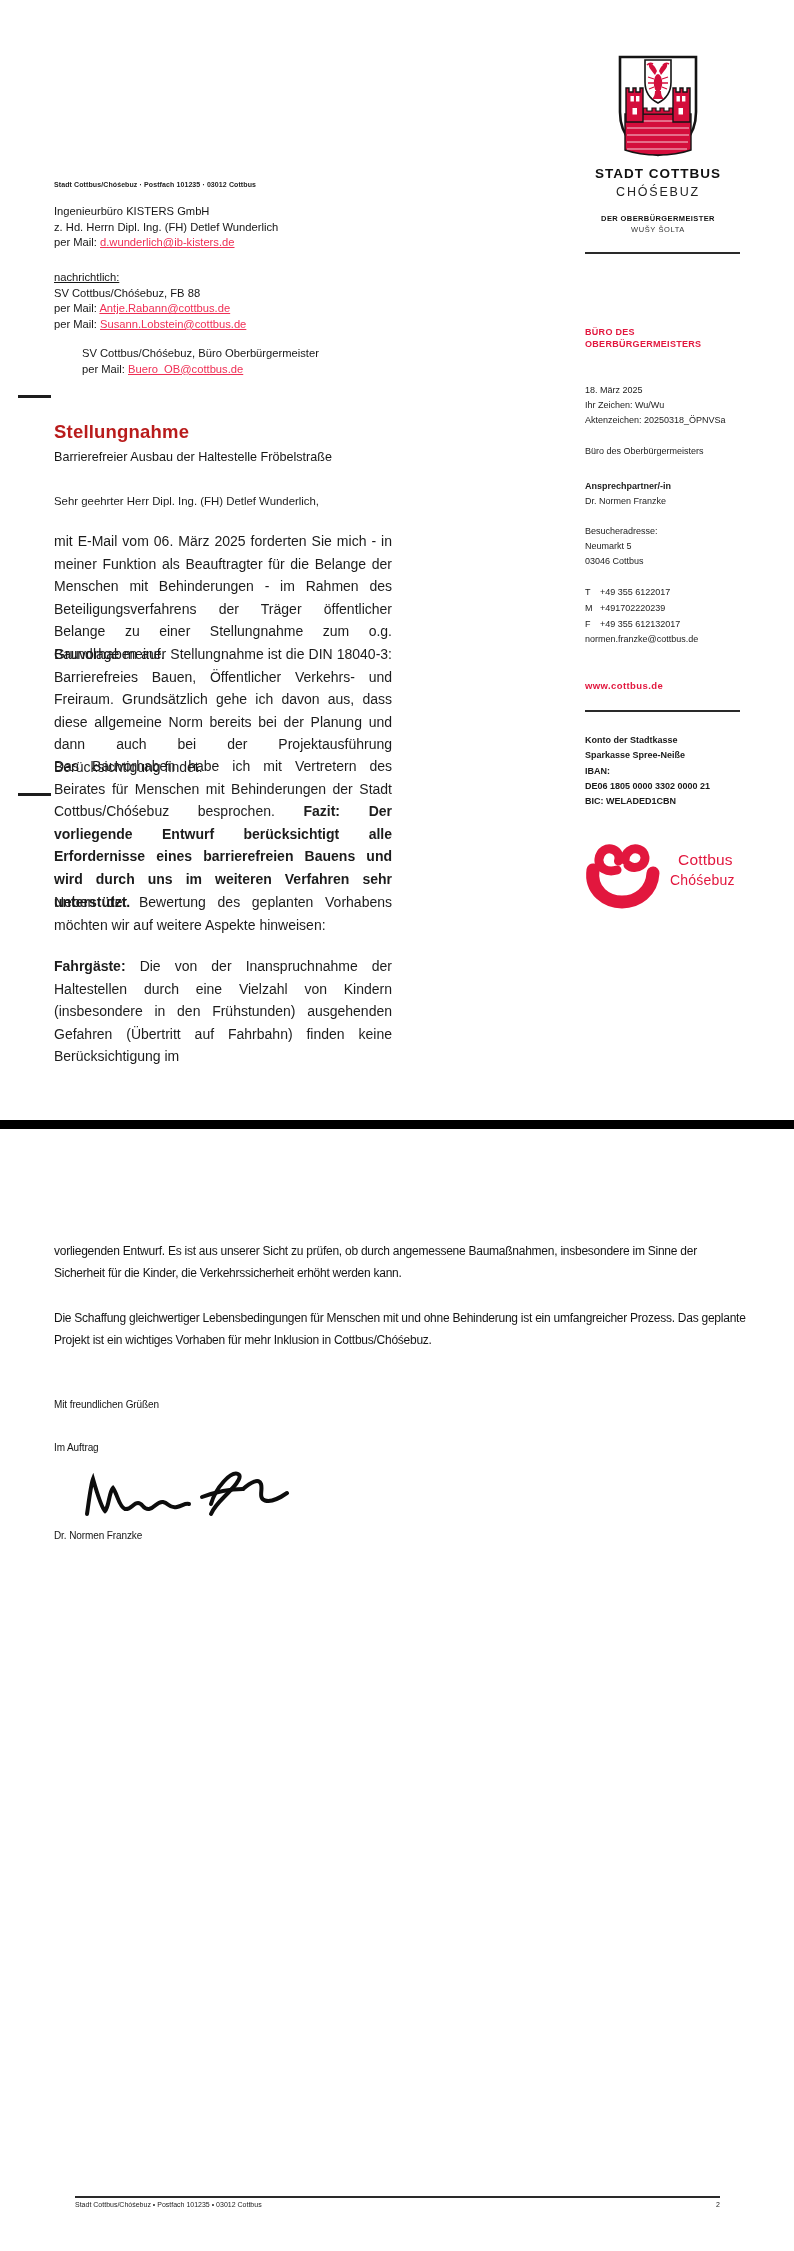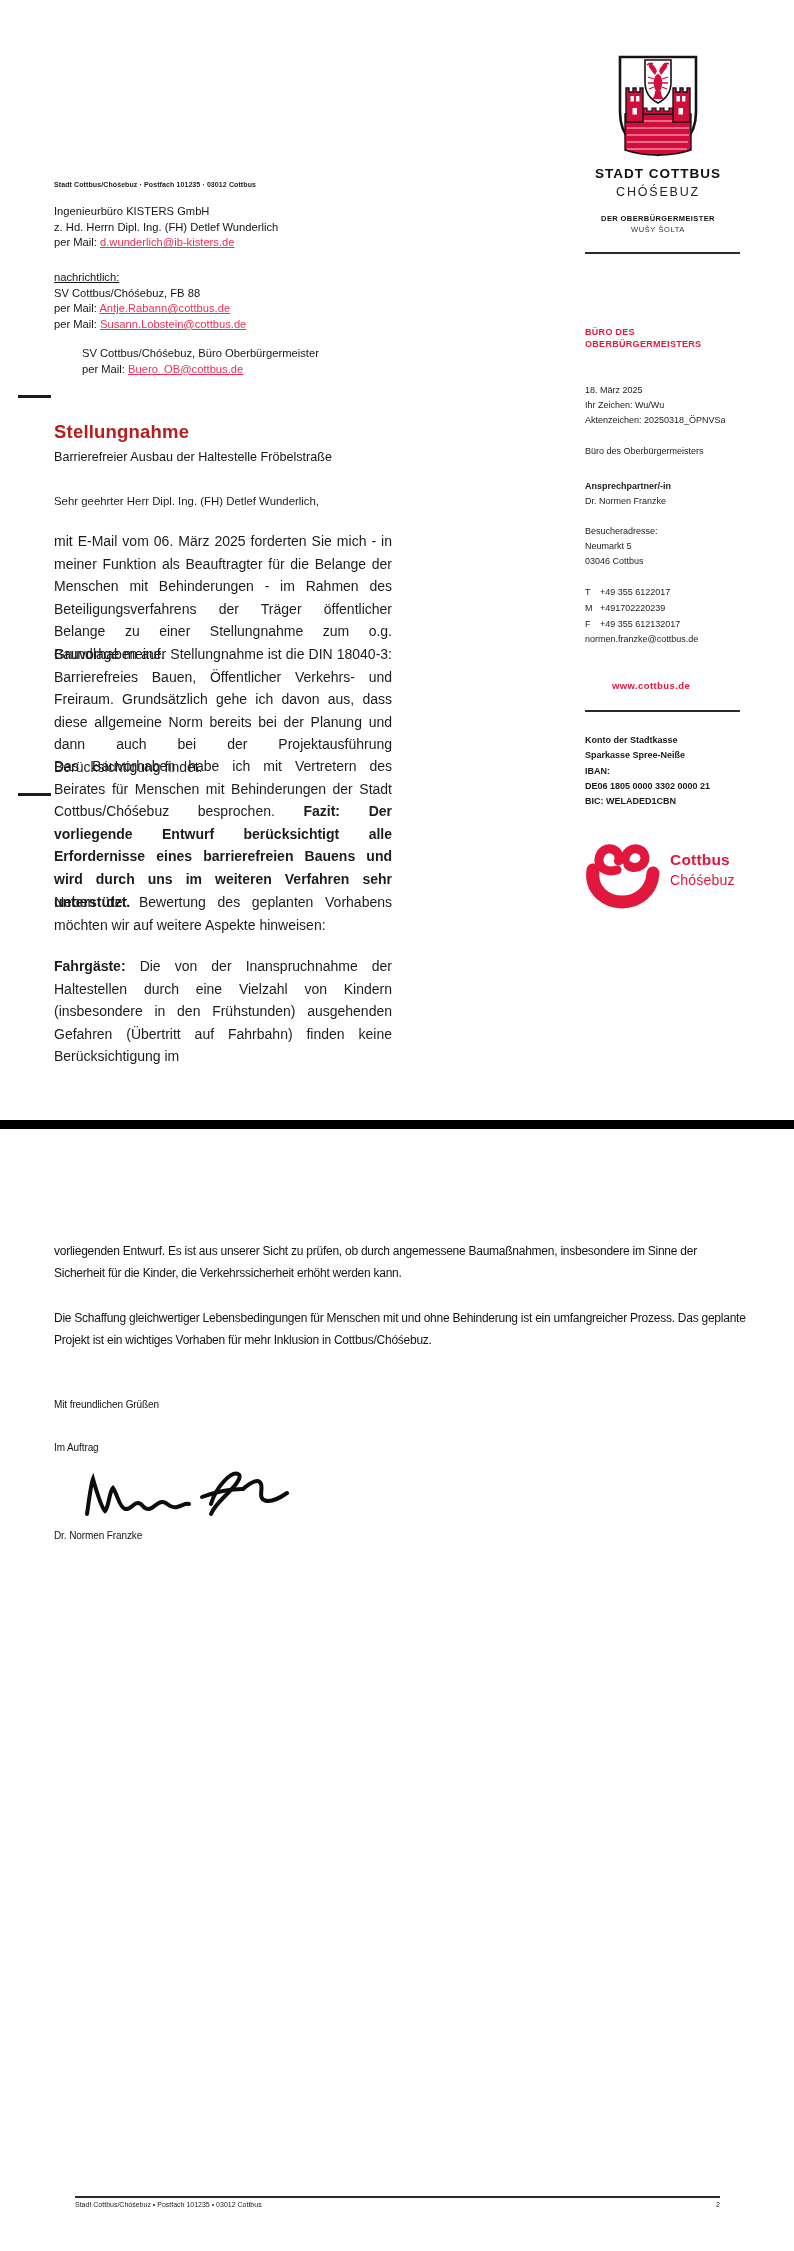--- a/index.html
+++ b/index.html
@@ -33,21 +33,21 @@
   .rule{background:#2a2a2a;height:2px;}
   .thin-rule{background:#2a2a2a;height:1.5px;}
   .foldmark{position:absolute;left:18px;width:33px;height:2.6px;background:#1c1c1c;}
   .page-sep{position:absolute;left:0;width:794px;height:9px;background:#000;}
   
   .crest-title{font-size:13.5px;font-weight:bold;letter-spacing:1px;color:#111;text-align:center;width:220px;}
   .crest-title2{font-size:12.5px;letter-spacing:1.8px;color:#222;text-align:center;width:220px;}
   .crest-sub{font-size:7.5px;font-weight:bold;letter-spacing:.4px;color:#111;text-align:center;width:220px;}
   .crest-sub2{font-size:7.5px;letter-spacing:.6px;color:#333;text-align:center;width:220px;}
   
-  .logo-word1{font-size:15.5px;font-weight:bold;color:var(--brand-red);letter-spacing:.2px;}
+  .logo-word1{font-size:15.5px;font-weight:normal;color:var(--brand-red);letter-spacing:.2px;margin-left:8px;}
   .logo-word2{font-size:14px;color:var(--brand-red);letter-spacing:.2px;}
   
   .p2-par{width:692px;font-size:12px;line-height:22.2px;letter-spacing:-.25px;color:#141414;}
   .p2-line{font-size:10px;letter-spacing:-.1px;color:#141414;}
   .footer-wrap{display:flex;justify-content:space-between;width:645px;font-size:7px;color:#222;}
 </style>
 </head>
 <body>
 
 <div class="page">
@@ -150,21 +150,21 @@
   <div class="abs phone-row" style="left:585px;top:603px;">
     <span class="plabel">M</span>
       <span>+491702220239</span>
   </div>
   <div class="abs phone-row" style="left:585px;top:619px;">
     <span class="plabel">F</span>
       <span>+49 355 612132017</span>
   </div>
   <div class="abs side-sm" style="left:585px;top:634px;">normen.franzke@cottbus.de</div>
 
-  <div class="abs website" style="left:585px;top:680px;margin-left:27px;">www.cottbus.de</div>
+  <div class="abs website" style="left:585px;top:680px;">www.cottbus.de</div>
 
   <div class="abs thin-rule" style="left:585px;top:710px;width:155px;"></div>
 
   <div class="abs bank" style="left:585px;top:733px;">
     <div>Konto der Stadtkasse</div>
     <div>Sparkasse Spree-Neiße</div>
     <div>IBAN:</div>
     <div>DE06 1805 0000 3302 0000 21</div>
     <div>BIC: WELADED1CBN</div>
   </div>

